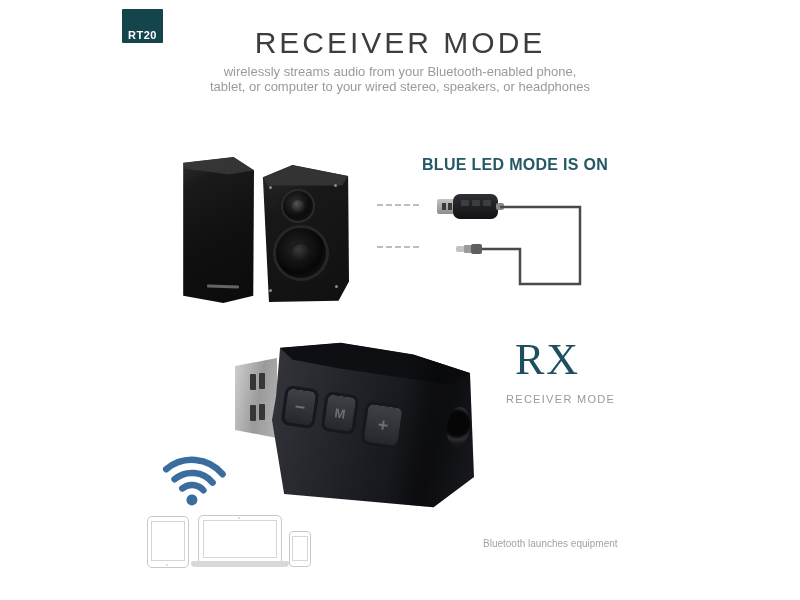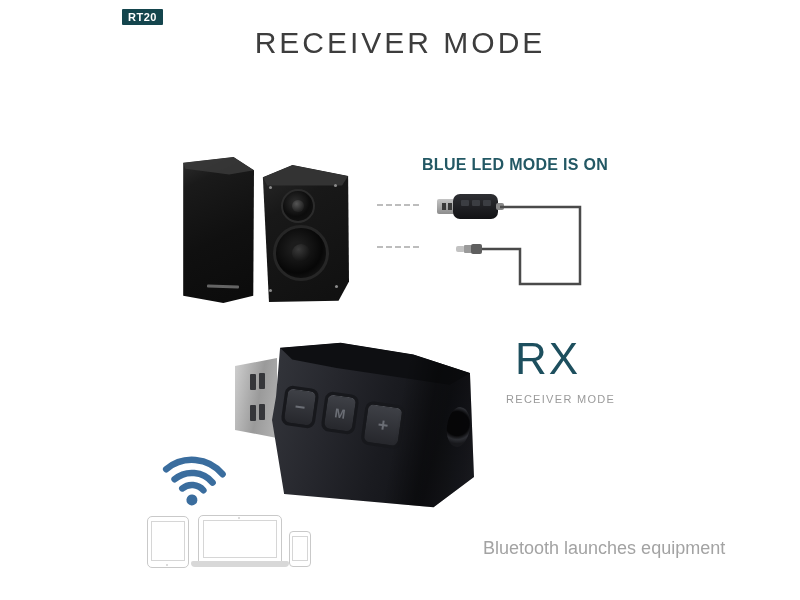--- a/index.html
+++ b/index.html
@@ -6,21 +6,21 @@
     --accent-teal:#1d4f5e; --led-color:#235864; --badge-bg:#14454d;
     --title-color:#3d3d3d; --subtitle-color:#9a9a9a; --wifi-blue:#3a6d9e;
     --cable-gray:#4a4a4a; --outline-gray:#c9c9c9; --caption-gray:#a3a3a3;
   }
   *{margin:0;padding:0;box-sizing:border-box;}
   body{background:#fff;font-family:"Liberation Sans",sans-serif;}
   .canvas{position:relative;width:800px;height:600px;background:#fff;overflow:hidden;}
 
   
   .badge{position:absolute;left:122px;top:9px;background:var(--badge-bg);color:#fff;
-    font-size:11px;font-weight:bold;padding:2px 6px 2px;letter-spacing:.5px;border-radius:1px;}
+    font-size:11px;font-weight:bold;padding:20px 6px 2px;letter-spacing:.5px;border-radius:1px;}
   .title{position:absolute;left:0;right:0;top:26px;text-align:center;font-size:30px;
     font-weight:normal;color:var(--title-color);letter-spacing:3px;}
   .subtitle{position:absolute;left:0;right:0;top:65px;text-align:center;font-size:13px;
     color:var(--subtitle-color);line-height:1.12;}
 
   
   .speaker-left{position:absolute;left:181px;top:157px;width:73px;height:146px;
     clip-path:polygon(3% 4%,72% 0,100% 9%,99% 95%,58% 100%,3% 95%);
     background:linear-gradient(155deg,#303030,#1a1a1a 18%,#101010 55%,#0b0b0b);}
   .sp-top{position:absolute;inset:0;background:#3a3a3a;opacity:.85;
@@ -78,47 +78,51 @@
   .btn-minus{left:11px;top:46px;width:34px;height:40px;}
   .btn-mode{left:51px;top:52px;width:34px;height:40px;}
   .btn-plus{left:91px;top:62px;width:40px;height:44px;}
   .btn-minus .face,.btn-plus .face{font-size:18px;}
   .btn-mode .face{font-size:13px;}
   .aux-hole{position:absolute;left:175px;top:66px;width:23px;height:40px;border-radius:50%;
     transform:rotate(8deg);
     background:radial-gradient(circle at 42% 42%,#08080a 45%,#3b3d44 60%,#1f2025 75%);}
 
   
-  .rx{position:absolute;left:515px;top:334px;font-size:44px;color:var(--accent-teal);letter-spacing:2px;}
+  .rx{position:absolute;left:515px;top:334px;font-size:44px;color:var(--accent-teal);letter-spacing:2px;font-family:Liberation Serif, serif;}
   .rx-sub{position:absolute;left:506px;top:393px;font-size:11px;color:var(--subtitle-color);letter-spacing:1.3px;}
 
   
   .wifi{position:absolute;left:150px;top:444px;transform:rotate(5deg);}
   .wifi path{fill:none;stroke:var(--wifi-blue);stroke-width:6.5;stroke-linecap:round;}
   .wifi circle{fill:var(--wifi-blue);}
   .outline{position:absolute;border:1.5px solid var(--outline-gray);}
   .tablet{left:147px;top:516px;width:42px;height:52px;border-radius:5px;}
   .tablet .screen{position:absolute;left:3px;right:3px;top:4px;bottom:6px;border:1px solid #d6d6d6;}
   .laptop-screen{left:198px;top:515px;width:84px;height:47px;border-radius:5px 5px 0 0;}
   .laptop-screen .screen{position:absolute;left:4px;right:4px;top:4px;bottom:3px;border:1px solid #d6d6d6;}
   .laptop-base{position:absolute;left:191px;top:561px;width:98px;height:6px;background:#d8d8d8;
     border-radius:2px 2px 4px 4px;}
   .phone{left:289px;top:531px;width:22px;height:36px;border-radius:4px;}
   .phone .screen{position:absolute;left:2px;right:2px;top:4px;bottom:5px;border:1px solid #d6d6d6;}
   .dot{position:absolute;border-radius:50%;background:#d0d0d0;}
 
-  .caption{position:absolute;left:483px;top:538px;font-size:18px;color:var(--caption-gray);}
+  .caption{position:absolute;left:483px;top:538px;font-size:10px;color:var(--caption-gray);}
 </style>
 </head>
 <body>
 
 <div class="canvas">
 
   <div class="badge">RT20</div>
   <h1 class="title">RECEIVER MODE</h1>
+  <p class="subtitle">
+    <span>wirelessly streams audio from your Bluetooth-enabled phone,</span><br>
+    <span>tablet, or computer to your wired stereo, speakers, or headphones</span>
+  </p>
 
   <div class="speaker-left">
     <div class="sp-top"></div>
     <div class="sp-brand"></div>
   </div>
   <div class="speaker-right">
     <div class="spr-top"></div>
     <div class="tweeter">
         <div class="tweeter-dome"></div>
       </div>

